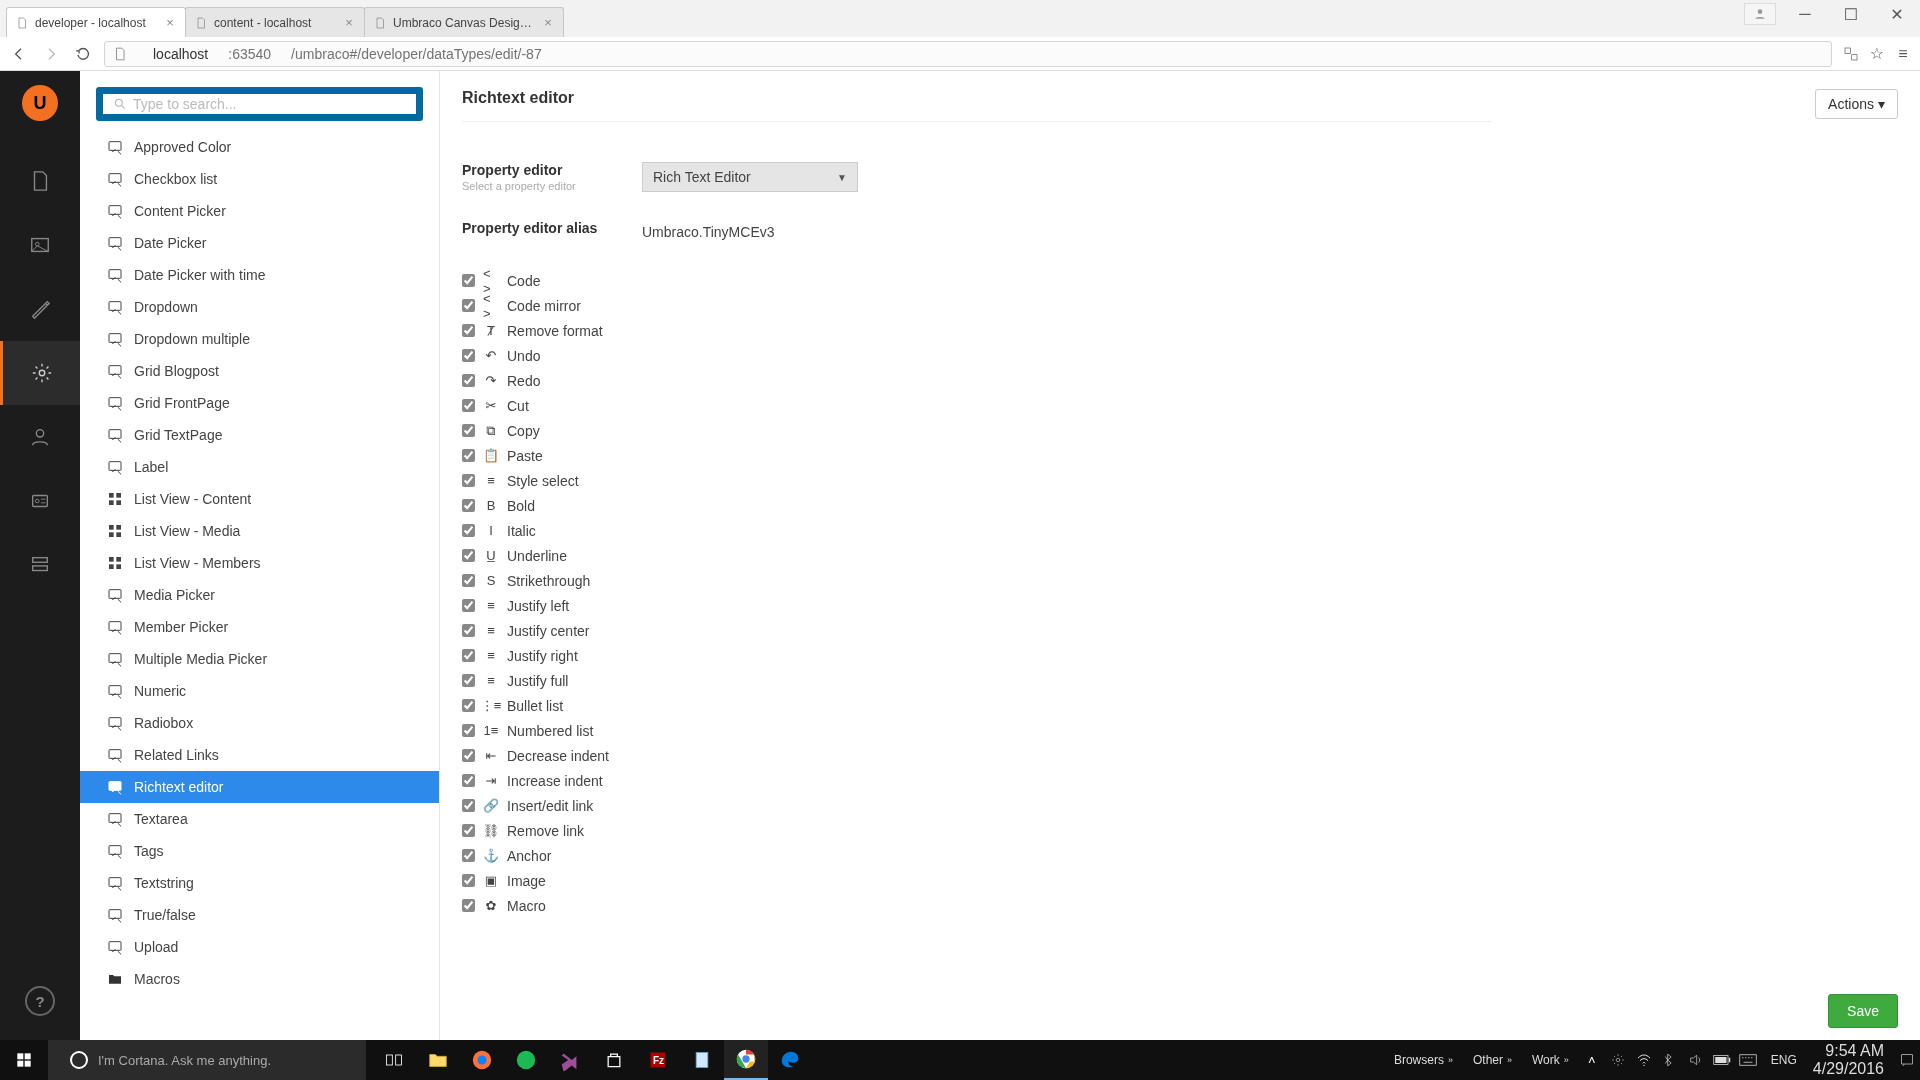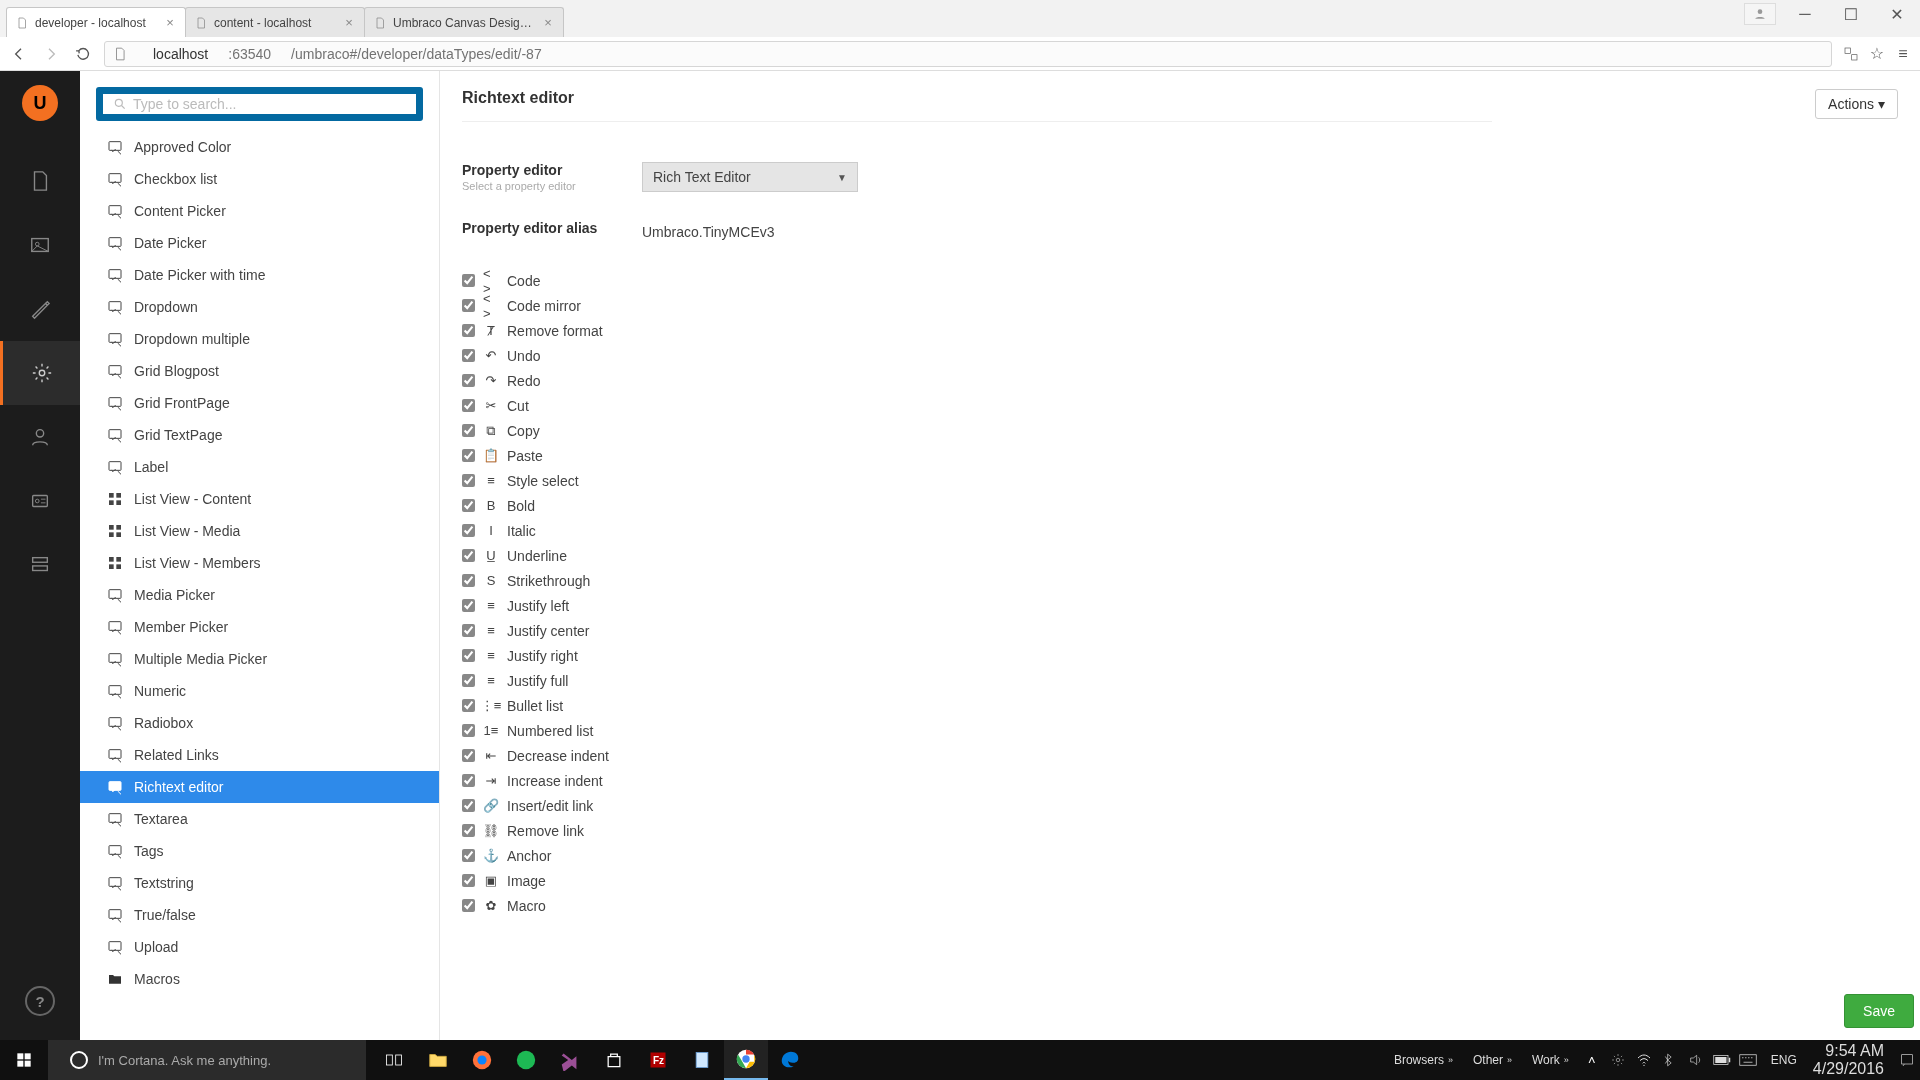--- a/index.html
+++ b/index.html
@@ -65,21 +65,21 @@
 .prop-control { flex: 1; }
 .select-box { width: 216px; height: 30px; border: 1px solid #ccc; background: #e5e5e5; display: flex; align-items: center; padding: 8px 10px; font-size: 14px; color: #444; position: relative; }
 .select-box .caret { margin-left: auto; font-size: 10px; color: #555; }
 .alias-text { font-size: 14px; color: #444; padding-top: 4px; }
 .toolbar-list { }
 .tool-item { display: flex; align-items: center; height: 25px; font-size: 14px; color: #444; gap: 8px; }
 .tool-item input[type=checkbox] { width: 13px; height: 13px; accent-color:#888;}
 .tool-ico { width: 16px; display: flex; justify-content: center; color: #444; font-size:13px;}
 
 
-.save-btn { position: absolute; right: 6px; bottom: 12px; height: 34px; padding: 0 18px; background: #3fab3f; color: #fff; border-radius: 3px; font-size: 14px; display: flex; align-items: center; border:1px solid #349234;}
+.save-btn { position: absolute; right: 22px; bottom: 12px; height: 34px; padding: 0 18px; background: #3fab3f; color: #fff; border-radius: 3px; font-size: 14px; display: flex; align-items: center; border:1px solid #349234;}
 
 
 .taskbar { height: 40px; background: #101010; display: flex; align-items: center; color: #fff; font-size: 13px; position: relative; }
 .start-btn { width: 48px; height: 40px; display: flex; align-items: center; justify-content: center; }
 .cortana { display: flex; align-items: center; background: #2b2b2b; height: 40px; width: 318px; padding-left: 22px; color: #aaa; gap: 10px; }
 .cortana .ring { width: 18px; height: 18px; border: 2px solid #fff; border-radius: 50%; }
 .task-icons { display: flex; align-items: center; height: 40px; margin-left: 6px; }
 .task-ico { width: 44px; height: 40px; display: flex; align-items: center; justify-content: center; }
 .task-ico.active { border-bottom: 2px solid #76b9ed; background: rgba(255,255,255,0.08); }
 .tray { margin-left: auto; display: flex; align-items: center; height: 40px; gap: 0; }

